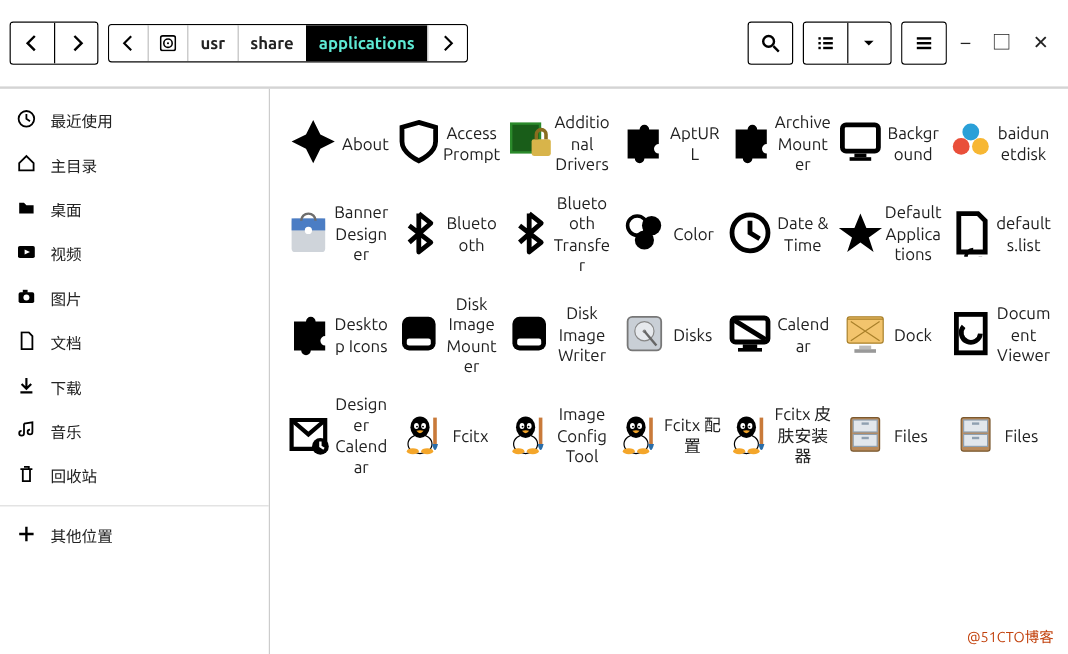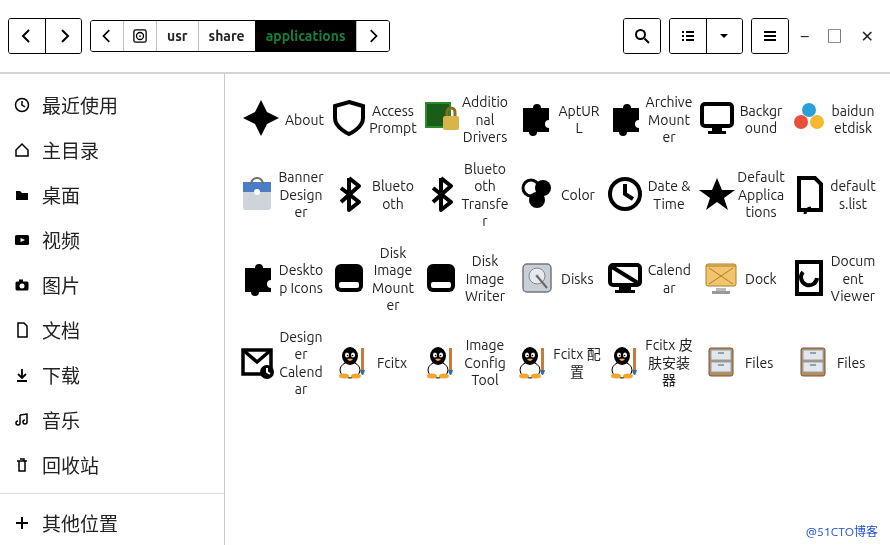--- a/index.html
+++ b/index.html
@@ -53,21 +53,21 @@
     align-items: center;
     padding: 7px 10px;
     font-size: 14px;
     font-weight: 600;
     border-left: 1px solid rgba(0,0,0,0.25);
     cursor: pointer;
     background: #fff;
   }
   .pathbar .seg:first-child { border-left: none; }
   .pathbar .seg.iconseg { padding: 7px 9px; }
-  .pathbar .seg.active { background: #000; color: #15803d; }
+  .pathbar .seg.active { background: #000; color: #5eead4; }
   .pathbar .seg.arrow { padding: 7px 9px; }
   .seg svg { width:14px; height:14px; }
 
   .spacer { flex: 1; }
 
   .winctl {
     display:flex;
     gap:18px;
     align-items:center;
     padding:0 8px 0 4px;
@@ -79,24 +79,24 @@
 
   .sidebar {
     width: 225px;
     border-right: 1px solid #ccc;
     display:flex;
     flex-direction:column;
     padding-top: 8px;
   }
   .side-item {
     display:flex;
-    align-items:center;
+    align-items:flex-start;
     gap: 12px;
     padding: 9px 14px;
-    font-size: 19px;
+    font-size: 13px;
     cursor:pointer;
   }
   .side-item svg { width:16px;height:16px; flex:0 0 16px; }
   .side-divider { height:1px; background:#ddd; margin: 6px 0; }
 
   .content {
     flex:1;
     overflow:auto;
     padding: 12px 12px 0;
   }
@@ -124,21 +124,21 @@
     line-height:1.25;
     margin-top:4px;
     word-break: break-word;
     max-width: 86px;
   }
 
   .watermark {
     position:fixed;
     right:12px; bottom:6px;
     font-size:12px;
-    color:#1d4ed8;
+    color:#c2410c;
     pointer-events:none;
   }
 </style>
 </head>
 <body>
 
 <div class="toolbar">
   <div class="btngrp">
     <div class="tbtn">
       <svg viewBox="0 0 16 16">

